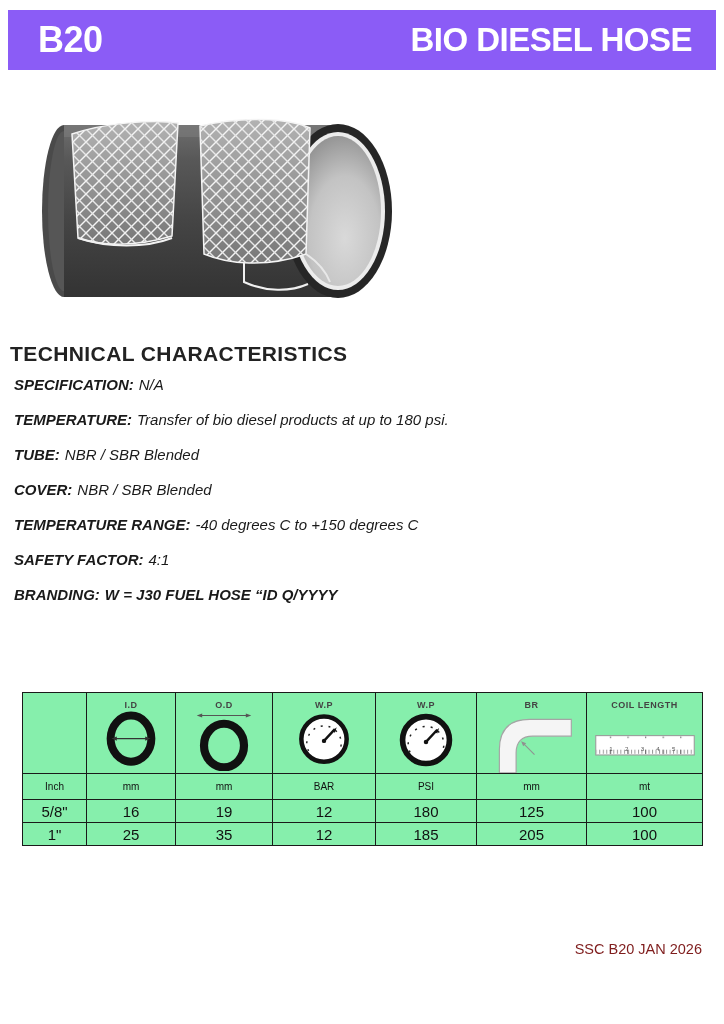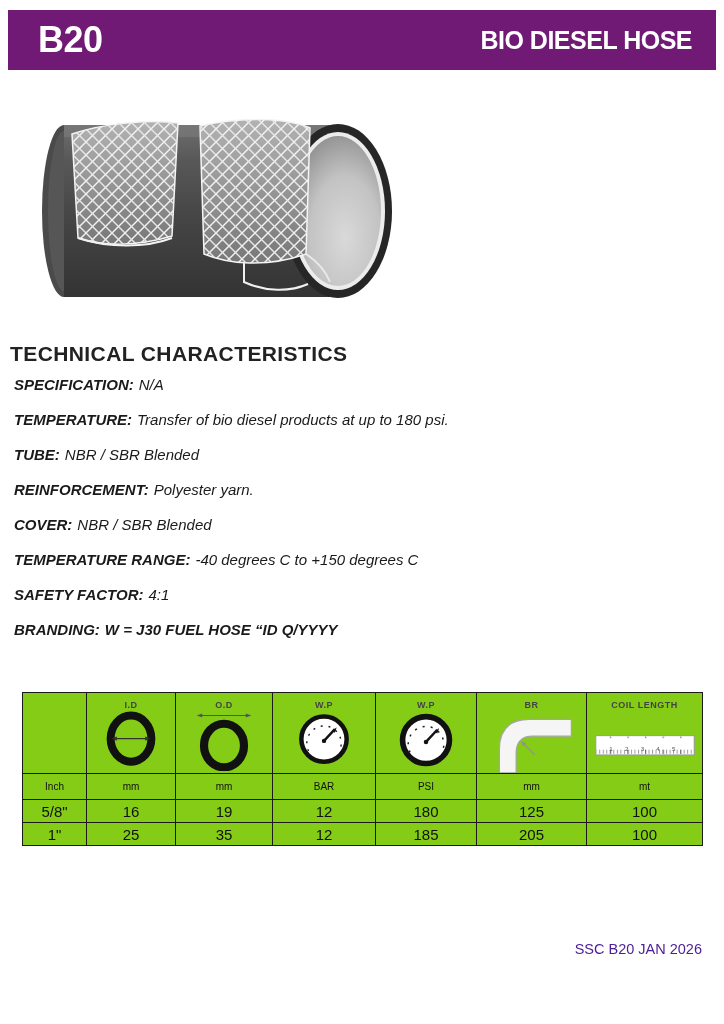--- a/index.html
+++ b/index.html
@@ -1,45 +1,45 @@
 <!DOCTYPE html>
 <html><head>
 <meta charset="utf-8">
 <style>
   * { margin:0; padding:0; box-sizing:border-box; }
   body { background:#e8e8e8; font-family:"Liberation Sans", sans-serif; }
   .page { position:relative; width:724px; height:1024px; background:#ffffff; margin:0 auto; overflow:hidden; }
 
   .header-bar { position:absolute; left:8px; top:10px; width:708px; height:60px;
-    background:#701a75; color:#ffffff; display:flex; justify-content:space-between;
+    background:#8b5cf6; color:#ffffff; display:flex; justify-content:space-between;
     align-items:center; padding:0 24px 0 30px; }
   .product-code { font-size:36px; font-weight:bold; letter-spacing:-0.5px; }
-  .product-title { font-size:25px; font-weight:bold; letter-spacing:-0.5px; }
+  .product-title { font-size:33px; font-weight:bold; letter-spacing:-0.5px; }
 
   .hose-wrap { position:absolute; left:8px; top:90px; width:400px; height:242px; }
 
   .section-title { position:absolute; left:10px; top:342px; font-size:21px; font-weight:bold;
     color:#222; letter-spacing:0.4px; }
 
   .specs { position:absolute; left:14px; top:376px; width:660px; }
   .spec-line { font-size:15px; line-height:18px; margin-bottom:17px; color:#1a1a1a; font-style:italic; }
   .spec-label { font-weight:bold;font-style:italic; }
   .spec-value { margin-left:5px; }
 
   table.spec-table { position:absolute; left:22px; top:692px; width:680px;
     border-collapse:collapse; table-layout:fixed; }
   table.spec-table td { border:1.6px solid #1a1a1a; text-align:center; vertical-align:middle;
-    color:#111; background:#84cc16; overflow:hidden; }
+    color:#111; background:#86efac; overflow:hidden; }
   tr.icon-row td { height:80px; vertical-align:top; padding-top:4px; }
   tr.units-row td { height:26px; font-size:10px; }
   tr.data-row td { height:23px; font-size:15px; }
   .icon-label { font-size:9px; color:#444; letter-spacing:0.5px; margin:3px 0 1px 0; font-weight:bold; }
   .hdr-icon { display:block; margin:0 auto; }
 
-  .footer-note { position:absolute; right:22px; top:941px; font-size:14.5px; color:#4c1d95; }
+  .footer-note { position:absolute; right:22px; top:941px; font-size:14.5px; color:#7f1d1d; }
 </style>
 </head>
 <body>
 
 <div class="page">
 
   <div class="header-bar">
     <span class="product-code">B20</span>
     <span class="product-title">BIO DIESEL HOSE</span>
   </div>
@@ -96,23 +96,20 @@
     <div class="spec-line">
       <span class="spec-label">SPECIFICATION:</span><span class="spec-value">N/A</span>
     </div>
     <div class="spec-line">
       <span class="spec-label">TEMPERATURE:</span><span class="spec-value">Transfer of bio diesel products at up to 180 psi.</span>
     </div>
     <div class="spec-line">
       <span class="spec-label">TUBE:</span><span class="spec-value">NBR / SBR Blended</span>
     </div>
     <div class="spec-line">
-      <span class="spec-label">REINFORCEMENT:</span><span class="spec-value">Polyester yarn.</span>
-    </div>
-    <div class="spec-line">
       <span class="spec-label">COVER:</span><span class="spec-value">NBR / SBR Blended</span>
     </div>
     <div class="spec-line">
       <span class="spec-label">TEMPERATURE RANGE:</span><span class="spec-value">-40 degrees C to +150 degrees C</span>
     </div>
     <div class="spec-line">
       <span class="spec-label">SAFETY FACTOR:</span><span class="spec-value">4:1</span>
     </div>
     <div class="spec-line">
       <span class="spec-label">BRANDING:</span><span class="spec-value spec-label">W = J30 FUEL HOSE “ID Q/YYYY</span>

